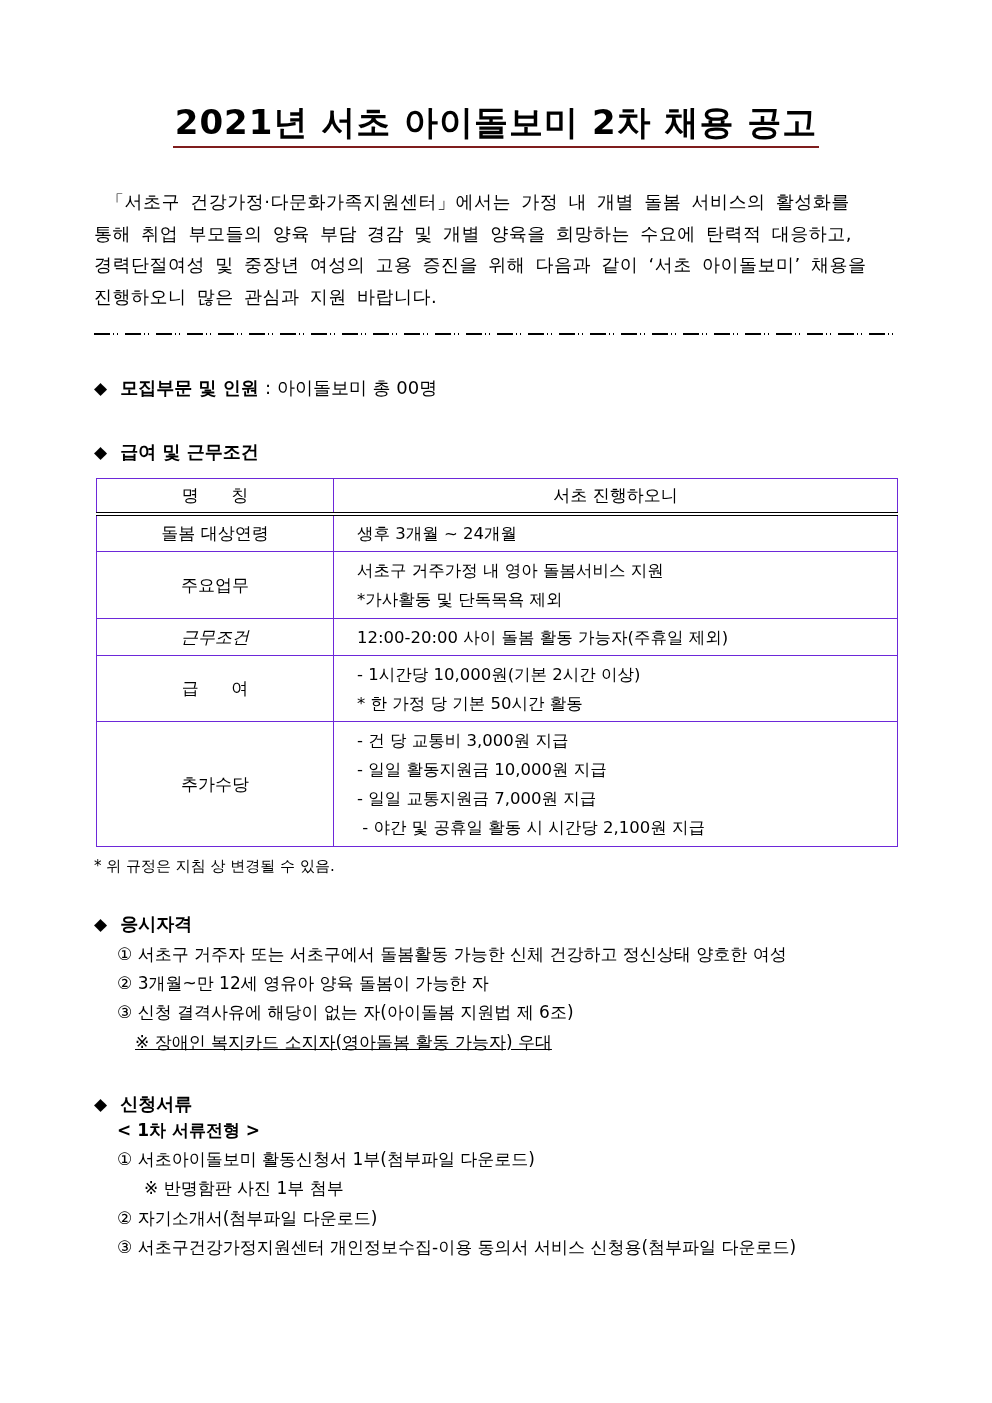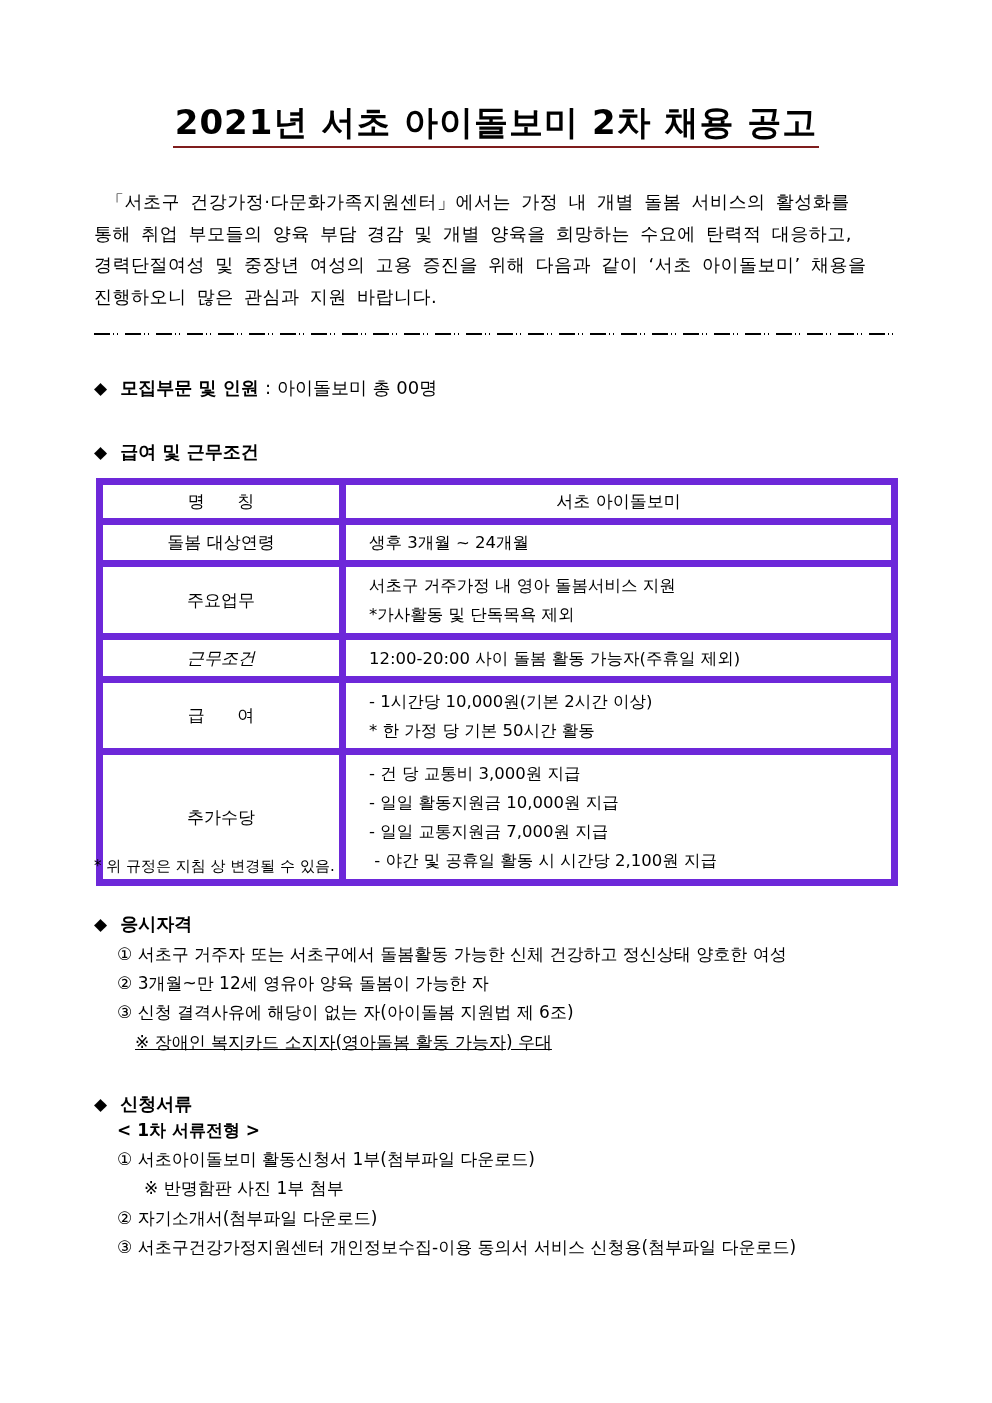--- a/index.html
+++ b/index.html
@@ -32,21 +32,21 @@
     .section-head {
       position: absolute; left: 94px; font-size: 18px; font-weight: bold; white-space: nowrap;
     }
     .section-head .diamond { display: inline-block; width: 20px; font-size: 17px; }
     .section-head .normal { font-weight: normal; }
     table.cond {
       position: absolute; left: 96px; top: 478px; width: 802px;
       border-collapse: collapse; font-size: 16.5px;
     }
     table.cond td {
-      border: 7px solid #6d28d9; vertical-align: middle; padding: 0;
+      border: 1px solid #6d28d9; vertical-align: middle; padding: 0;
     }
     table.cond td.label { width: 236px; text-align: center; font-size: 17px; }
     table.cond td.val { padding-left: 23px; }
     table.cond tr.head td { height: 33px; border-bottom: 4px double #000; text-align: center; font-size: 17px; }
     table.cond .line { line-height: 29px; white-space: nowrap; }
     .note { position: absolute; left: 94px; top: 857px; font-size: 15px; }
     .item {
       position: absolute; left: 117px; font-size: 17px; white-space: nowrap; line-height: 29px;
     }
     .item.sub { left: 135px; }
@@ -77,21 +77,21 @@
 
 <div class="section-head" style="top:440px;">
   <span class="diamond">◆</span>
   <span>급여 및 근무조건</span>
 </div>
 
 <table class="cond">
   <tbody>
       <tr class="head">
     <td class="label" style="white-space:pre;">명      칭</td>
-    <td>서초 아이돌보미</td>
+    <td>서초 진행하오니</td>
   </tr>
   <tr>
     <td class="label" style="height:35px;border-radius:14px;">돌봄 대상연령</td>
     <td class="val">
       <div class="line">생후 3개월 ~ 24개월</div>
     </td>
   </tr>
   <tr>
     <td class="label" style="height:66px;">주요업무</td>
     <td class="val">

